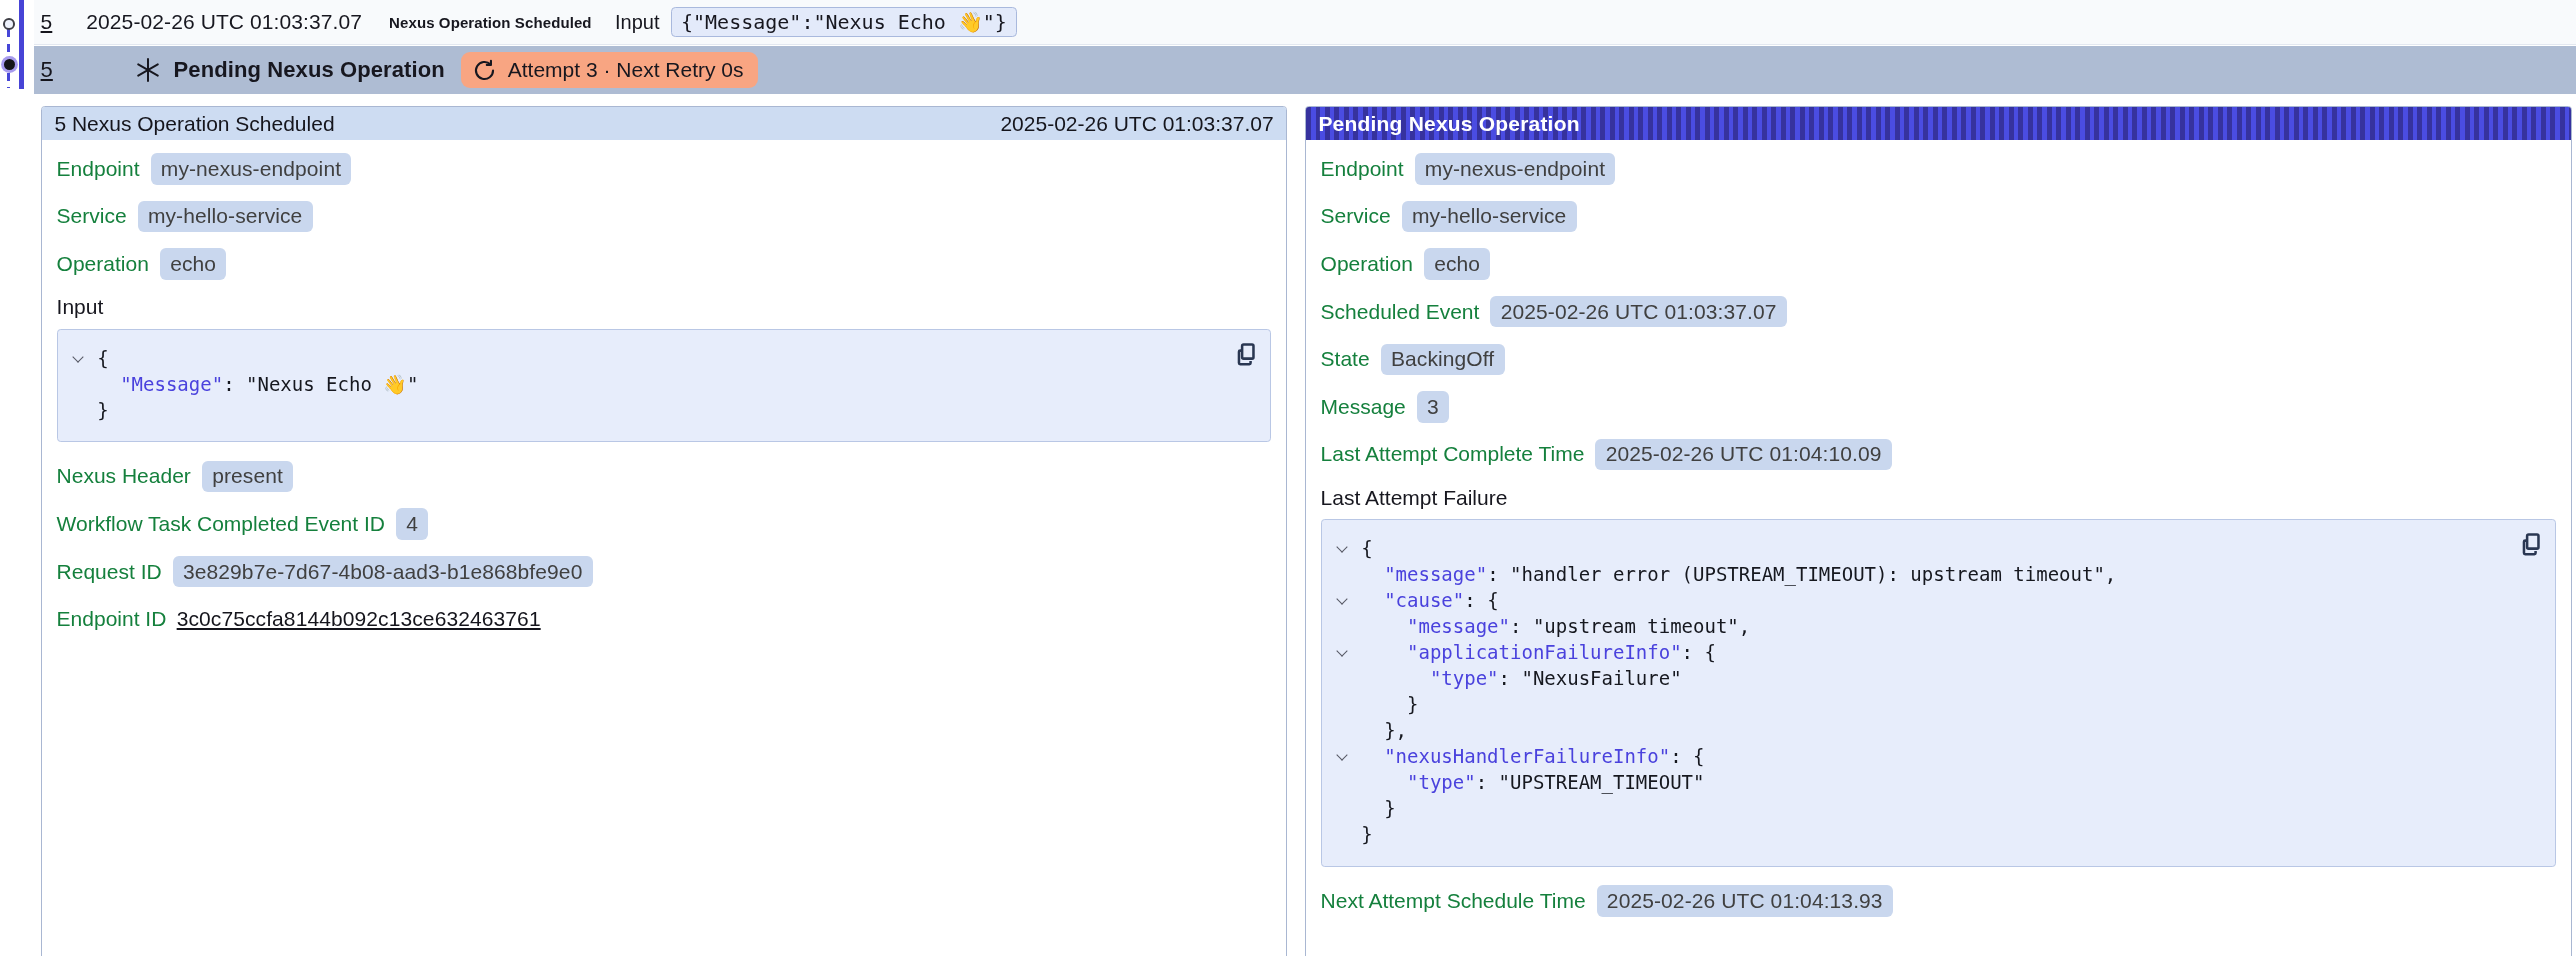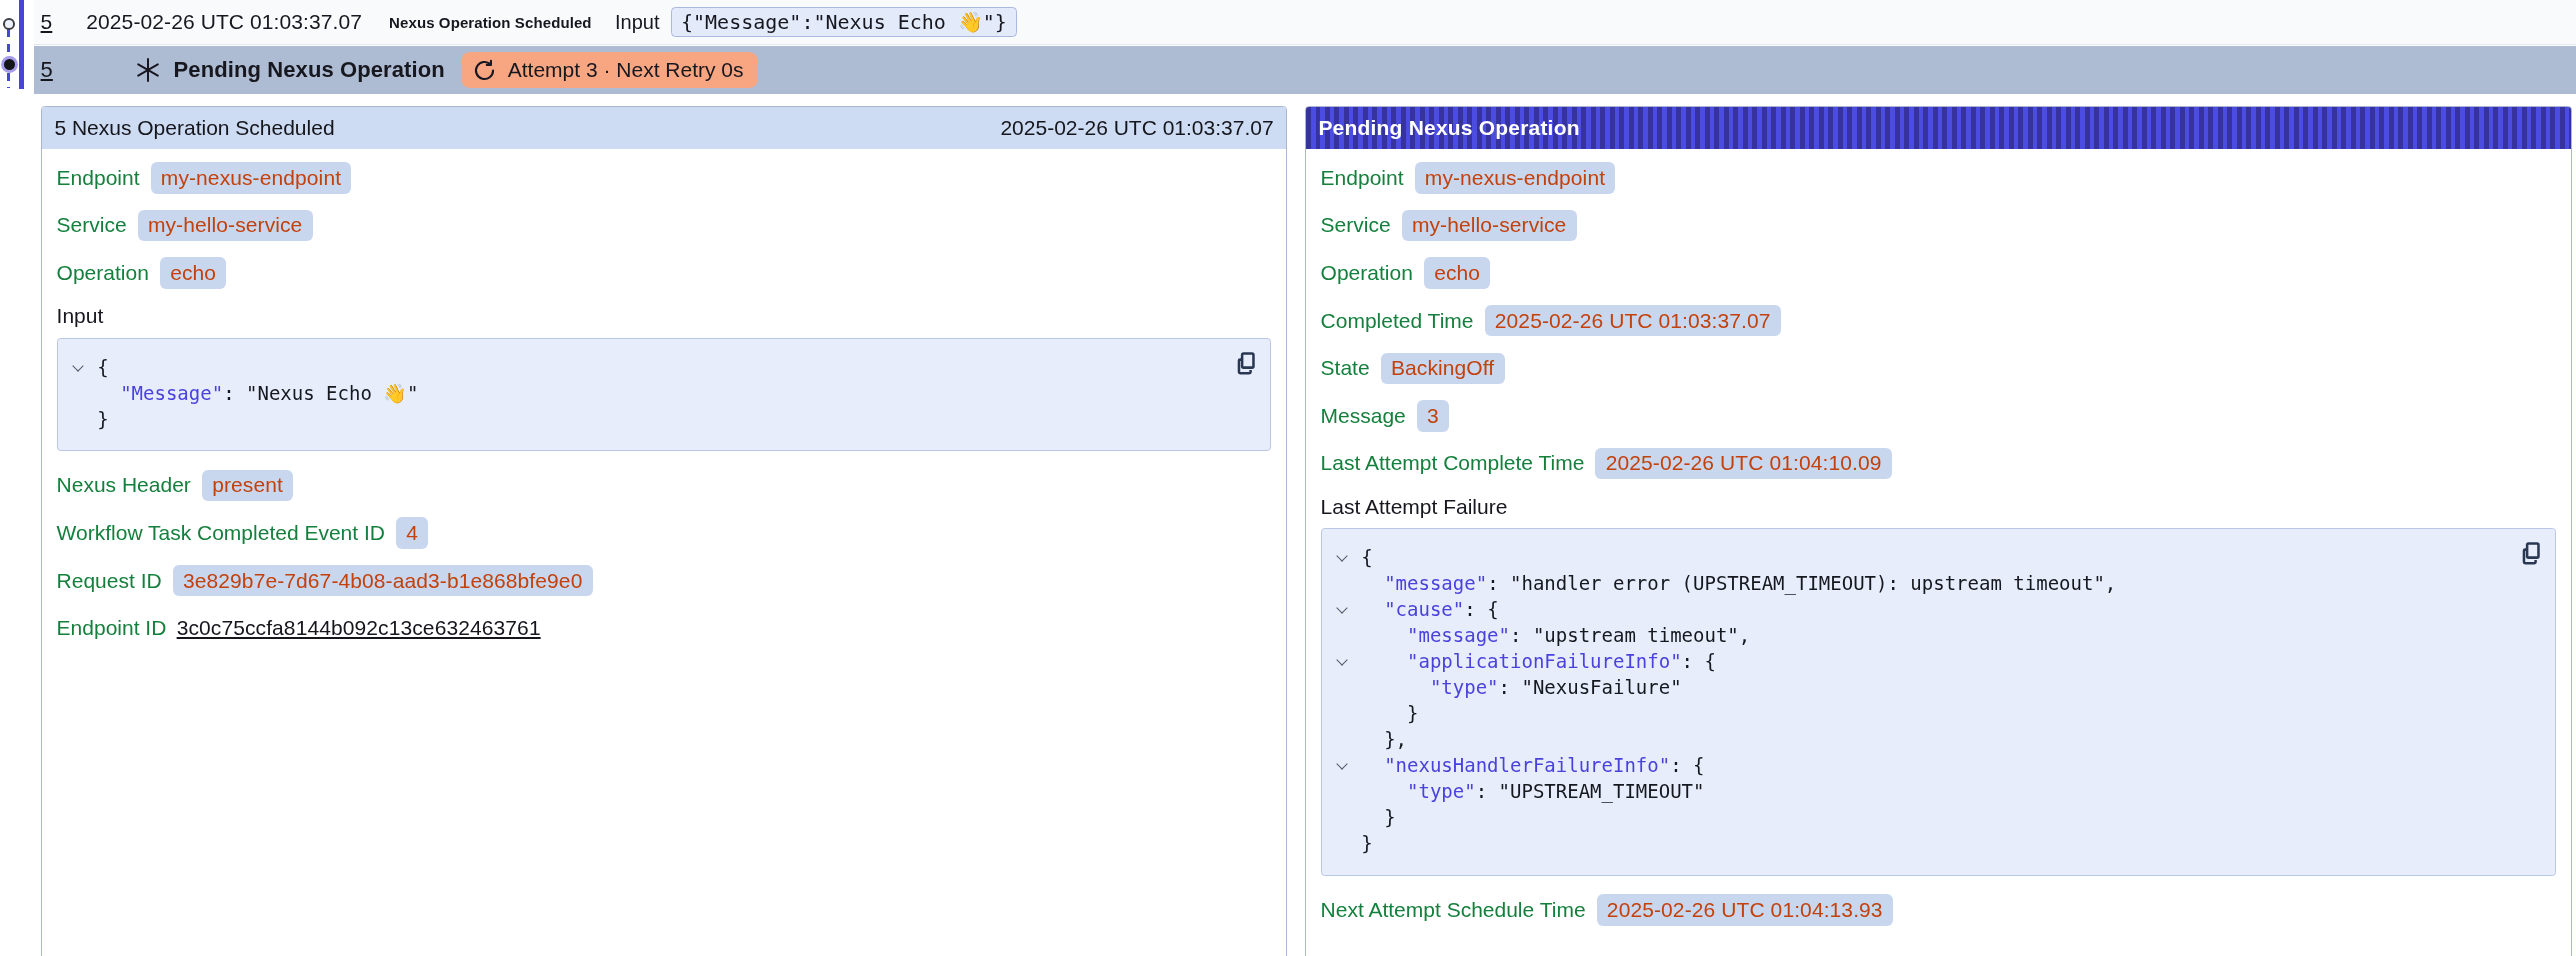--- a/index.html
+++ b/index.html
@@ -30,32 +30,32 @@
   .row2 .evt-title { margin-left:11.7px; }
   .attempt-chip { margin-left:16px; display:inline-flex; align-items:center; gap:10.3px;
                   background:#f8a582; border-radius:9px; padding:5.9px 14.6px 5.9px 11.7px; font-size:21px; }
   .attempt-chip svg { width:25px; height:25px; }
 
   
   .panel { position:absolute; top:106px; bottom:-4.4px; border:1.5px solid #a9b7d2;
            border-radius:3.7px 3.7px 0 0; background:#ffffff; overflow:hidden; }
   .panel.left  { left:41px;  width:1246px; }
   .panel.right { left:1305px; width:1267px; }
-  .panel > header { height:42px; display:flex; align-items:center; justify-content:space-between;
+  .panel > header { height:33px; display:flex; align-items:center; justify-content:space-between;
                     padding:0 12.4px; font-size:21px; }
   .panel.left > header { background:#cddcf2; color:#15151c; font-weight:500; }
   .panel.right > header { color:#ffffff; font-weight:600; letter-spacing:0.2px;
       background:repeating-linear-gradient(90deg,#36329e 0 4.8px,#4a4ce2 4.8px 9.5px); }
   .panel-body { padding:12.4px 14.6px 14.6px 14.6px; }
 
   
   .field-row { display:flex; align-items:center; margin-bottom:14.6px; min-height:33px; font-size:21px; }
   .field-label { color:#15803d; }
   .value-badge { margin-left:11px; background:#c9d7ee; border-radius:5.9px; padding:3.7px 10.3px;
-                 color:#c2410c; letter-spacing:0.1px; }
+                 color:#404040; letter-spacing:0.1px; }
   .value-link { margin-left:10.3px; color:#15151c; text-decoration:underline; cursor:pointer; letter-spacing:0.1px; }
   .block-label { font-size:21px; margin:2.2px 0 0 0; }
 
   
   .code-block { position:relative; background:#e7edfb; border:1.5px solid #b9c7e5; border-radius:3.7px;
                 margin:9.5px 0 17.6px 0; padding:15.4px 51px 18.3px 11.7px;
                 font-family:"DejaVu Sans Mono", monospace; font-size:19px; line-height:26px; color:#16181f; }
   .code-line { display:flex; align-items:center; white-space:pre; }
   .gutter { width:28px; flex:none; display:flex; align-items:center; justify-content:flex-start; }
   .chev { width:8px; height:8px; border-right:1.8px solid #565864; border-bottom:1.8px solid #565864;
@@ -164,21 +164,21 @@
         </div>
         <div class="field-row">
           <span class="field-label">Service</span>
           <span class="value-badge">my-hello-service</span>
         </div>
         <div class="field-row">
           <span class="field-label">Operation</span>
           <span class="value-badge">echo</span>
         </div>
         <div class="field-row">
-          <span class="field-label">Completed Time</span>
+          <span class="field-label">Scheduled Event</span>
           <span class="value-badge">2025-02-26 UTC 01:03:37.07</span>
         </div>
         <div class="field-row">
           <span class="field-label">State</span>
           <span class="value-badge">BackingOff</span>
         </div>
         <div class="field-row">
           <span class="field-label">Message</span>
           <span class="value-badge">3</span>
         </div>

